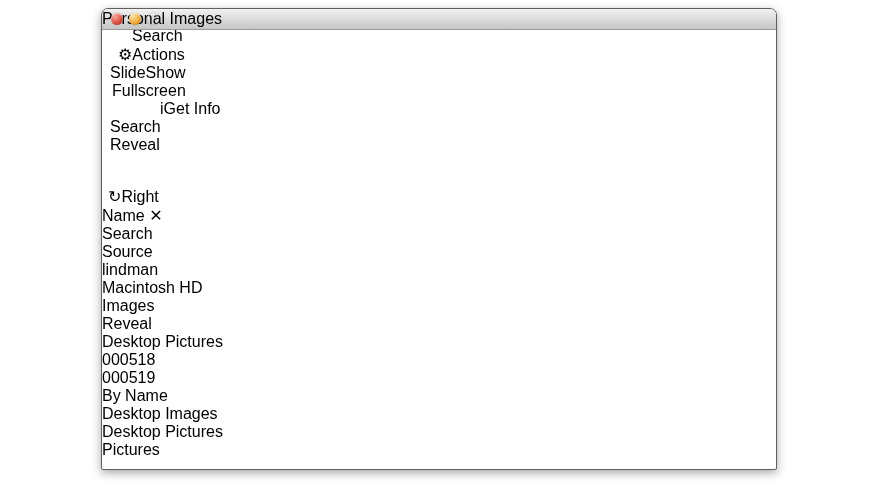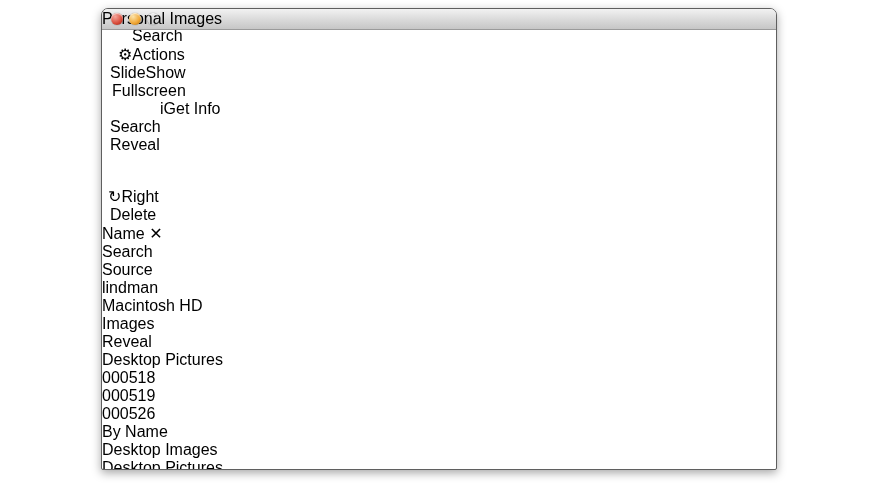--- a/index.html
+++ b/index.html
@@ -151,21 +151,20 @@
       </div>
       <div class="tb-buttons" id="toolbar-buttons">
           <div class="tbtn" style="margin-left: 30px;"><span class="tico ti-search"></span><span class="tb-label">Search</span></div>
           <div class="tbtn" style="margin-left: 16px;"><span class="tico ti-gear">⚙</span><span class="tb-label">Actions</span></div>
           <div class="tbtn" style="margin-left: 8px;"><span class="tico ti-play"></span><span class="tb-label">SlideShow</span></div>
           <div class="tbtn" style="margin-left: 10px;"><span class="tico ti-fullscreen"></span><span class="tb-label">Fullscreen</span></div>
           <div class="tbtn" style="margin-left: 58px;"><span class="tico ti-info">i</span><span class="tb-label">Get Info</span></div>
           <div class="tbtn" style="margin-left: 8px;"><span class="tico ti-desktop"></span><span class="tb-label">Search</span></div>
           <div class="tbtn" style="margin-left: 8px;"><span class="tico ti-page"></span><span class="tb-label">Reveal</span></div>
           <div class="tbtn" style="margin-left: 6px; margin-top: 33px;"><span class="tico ti-rotate">↻</span><span class="tb-label">Right</span></div>
-          <div class="tbtn" style="margin-left: 8px;"><span class="tico ti-trash"></span><span class="tb-label">Delete</span></div>
         </div>
       <div class="tb-item tb-search">
         <div class="searchfield">
           <span class="sf-mag"></span>
           <span class="sf-chev"></span>
           <span class="sf-text">Name</span>
           <span class="sf-clear">✕</span>
         </div>
         <span class="tb-label">Search</span>
       </div>
@@ -175,21 +174,20 @@
       <div class="sidebar">
         <div class="src-header">Source</div>
         <div class="src-list" id="src-list">
             <div class="srow lv0"><span class="tri"><span class="tri-c"></span></span><span class="ic ic-idisk"></span><span class="lbl">lindman</span></div>
             <div class="srow lv0"><span class="tri"><span class="tri-c"></span></span><span class="ic ic-hd"></span><span class="lbl">Macintosh HD</span></div>
             <div class="srow lv0"><span class="tri"></span><span class="ic ic-globe"></span><span class="lbl">Images</span></div>
             <div class="srow lv0"><span class="tri"><span class="tri-e"></span></span><span class="ic ic-clock"></span><span class="lbl">Reveal</span></div>
             <div class="srow lv1"><span class="tri"></span><span class="ic ic-catalog"></span><span class="lbl">Desktop Pictures</span></div>
             <div class="srow lv1"><span class="tri"></span><span class="ic ic-folder"></span><span class="lbl">000518</span></div>
             <div class="srow lv1"><span class="tri"></span><span class="ic ic-folder"></span><span class="lbl">000519</span></div>
-            <div class="srow lv1"><span class="tri"></span><span class="ic ic-folder"></span><span class="lbl">000526</span></div>
             <div class="srow lv1"><span class="tri"><span class="tri-c"></span></span><span class="ic ic-folder"></span><span class="lbl">By Name</span></div>
             <div class="srow lv1"><span class="tri"></span><span class="ic ic-folder"></span><span class="lbl">Desktop Images</span></div>
             <div class="srow lv1"><span class="tri"><span class="tri-c"></span></span><span class="ic ic-folder"></span><span class="lbl">Desktop Pictures</span></div>
             <div class="srow lv1"><span class="tri"><span class="tri-c"></span></span><span class="ic ic-folder-pics"></span><span class="lbl">Pictures</span></div>
           </div>
       </div>
 
     </div>
 
   </div>

